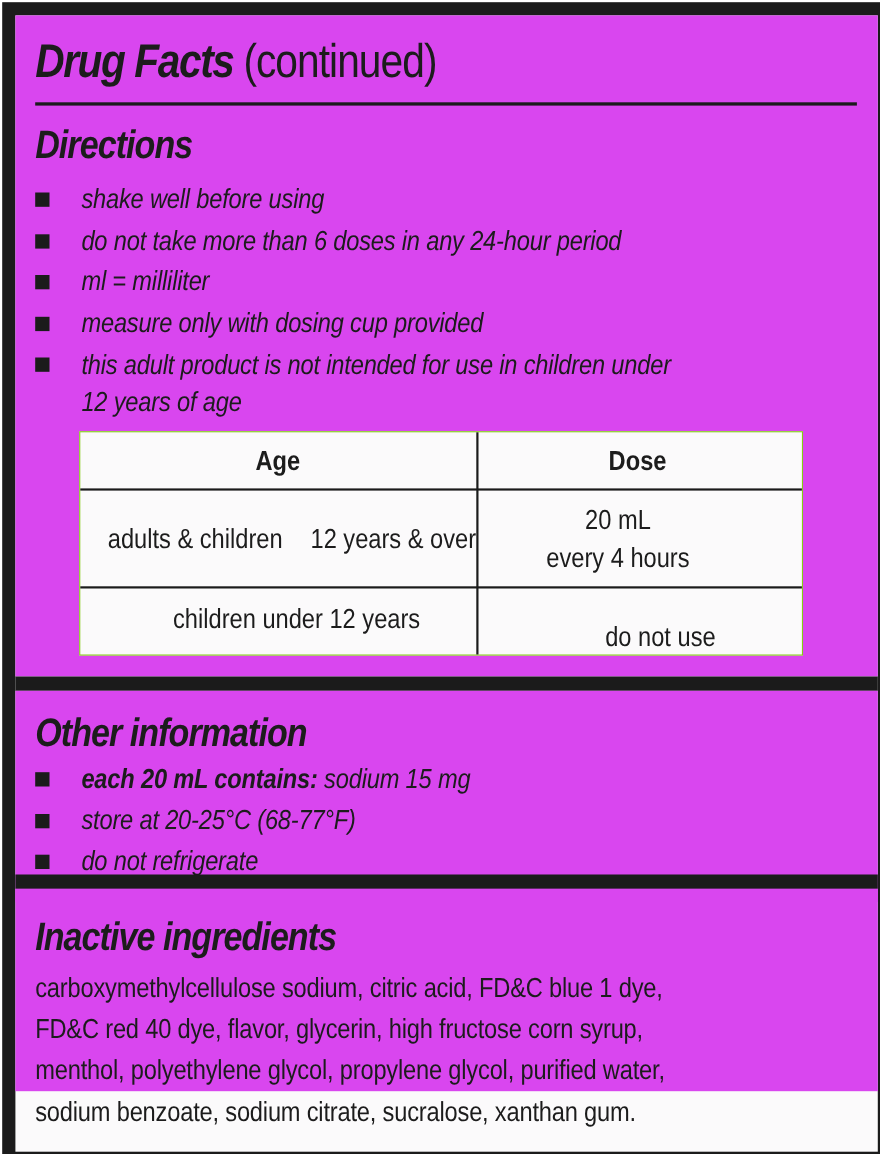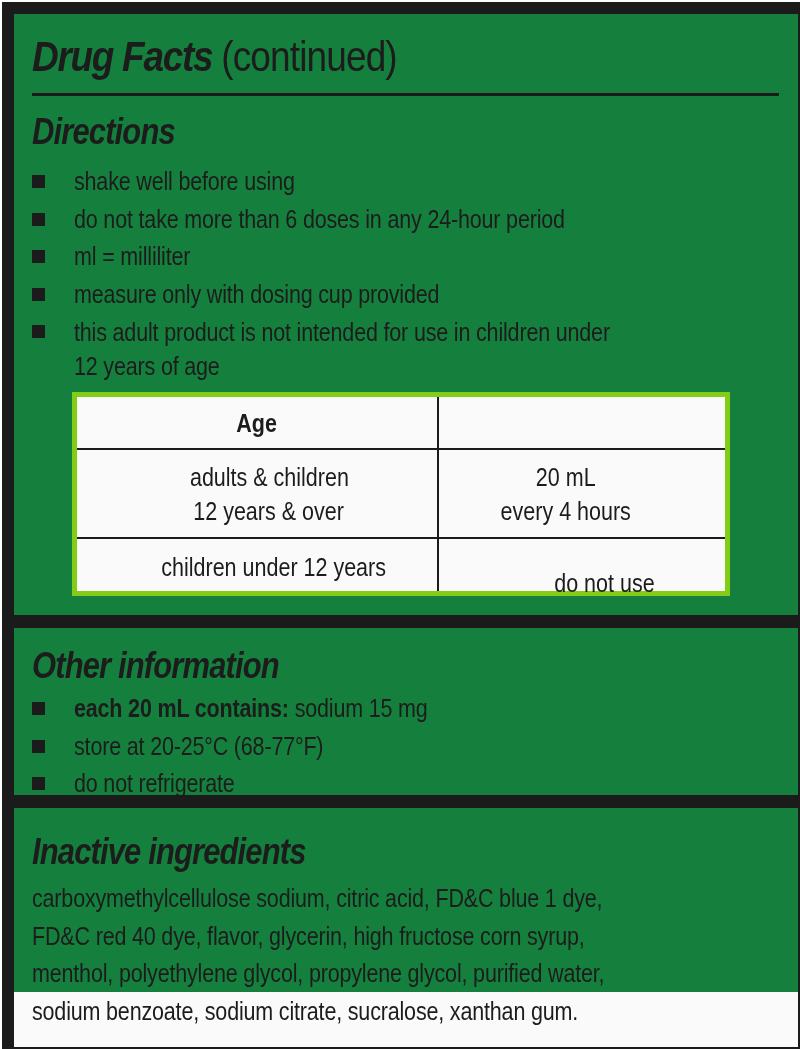--- a/index.html
+++ b/index.html
@@ -23,21 +23,21 @@
     height: 1033px;
     border: 12px solid #1b1b1b;
     border-right-width: 12px;
     background: #fbfafb;
     box-sizing: content-box;
   }
   .section {
     position: absolute;
     left: 0;
     right: 0;
-    background: #15803d;
+    background: #d946ef;
   }
   .sep {
     position: absolute;
     left: 0;
     right: 0;
     height: 13px;
     background: #1b1b1b;
   }
   
   #sec-directions { top: 0; height: 601px; }
@@ -93,20 +93,21 @@
     padding: 0;
     list-style: none;
   }
   .bullet-item {
     position: relative;
     padding-left: 60px;
     padding-right: 20px;
     font-size: 25px;
     line-height: 37.5px;
     white-space: nowrap;
+    font-style: italic;
   }
   .bullet-item .txt {
     display: inline-block;
     transform: scaleX(0.86);
     transform-origin: left center;
     letter-spacing: -0.2px;
   }
   .bullet-sq {
     position: absolute;
     left: 18px;
@@ -117,21 +118,21 @@
   }
   .bold { font-weight: bold; }
 
   
   .dose-table {
     position: absolute;
     left: 58px;
     top: 378px;
     width: 658px;
     height: 204px;
-    border: 5px solid #84cc16;
+    border: 1px solid #84cc16;
     box-sizing: border-box;
     background: #fbfafb;
   }
   .dose-table .col-split {
     position: absolute;
     left: 360px;
     top: 0;
     bottom: 0;
     width: 2px;
     background: #1b1b1b;
@@ -212,22 +213,25 @@
     </ul>
 
     <div class="dose-table">
       <div class="col-split"></div>
       <div class="row-line" style="top:51px;"></div>
       <div class="row-line" style="top:140px;"></div>
 
       <div class="cell hdr" style="left:0; top:0; width:360px; height:51px;">
         <span class="txt">Age</span>
       </div>
-
-      <div class="cell" style="left:0; top:53px; width:384px; height:87px; flex-direction:column;">
+      <div class="cell hdr" style="left:362px; top:0; width:290px; height:51px;">
+        <span class="txt">Dose</span>
+      </div>
+
+      <div class="cell" style="left:0; top:53px; width:384px; height:87px; flex-direction:row;">
         <span class="txt">adults &amp; children</span>
         <span class="txt">12 years &amp; over</span>
       </div>
       <div class="cell" style="left:344px; top:53px; width:290px; height:87px; flex-direction:column;">
         <span class="txt">20 mL</span>
         <span class="txt">every 4 hours</span>
       </div>
 
       <div class="cell" style="left:0; top:142px; width:394px; height:56px;">
         <span class="txt">children under 12 years</span>

